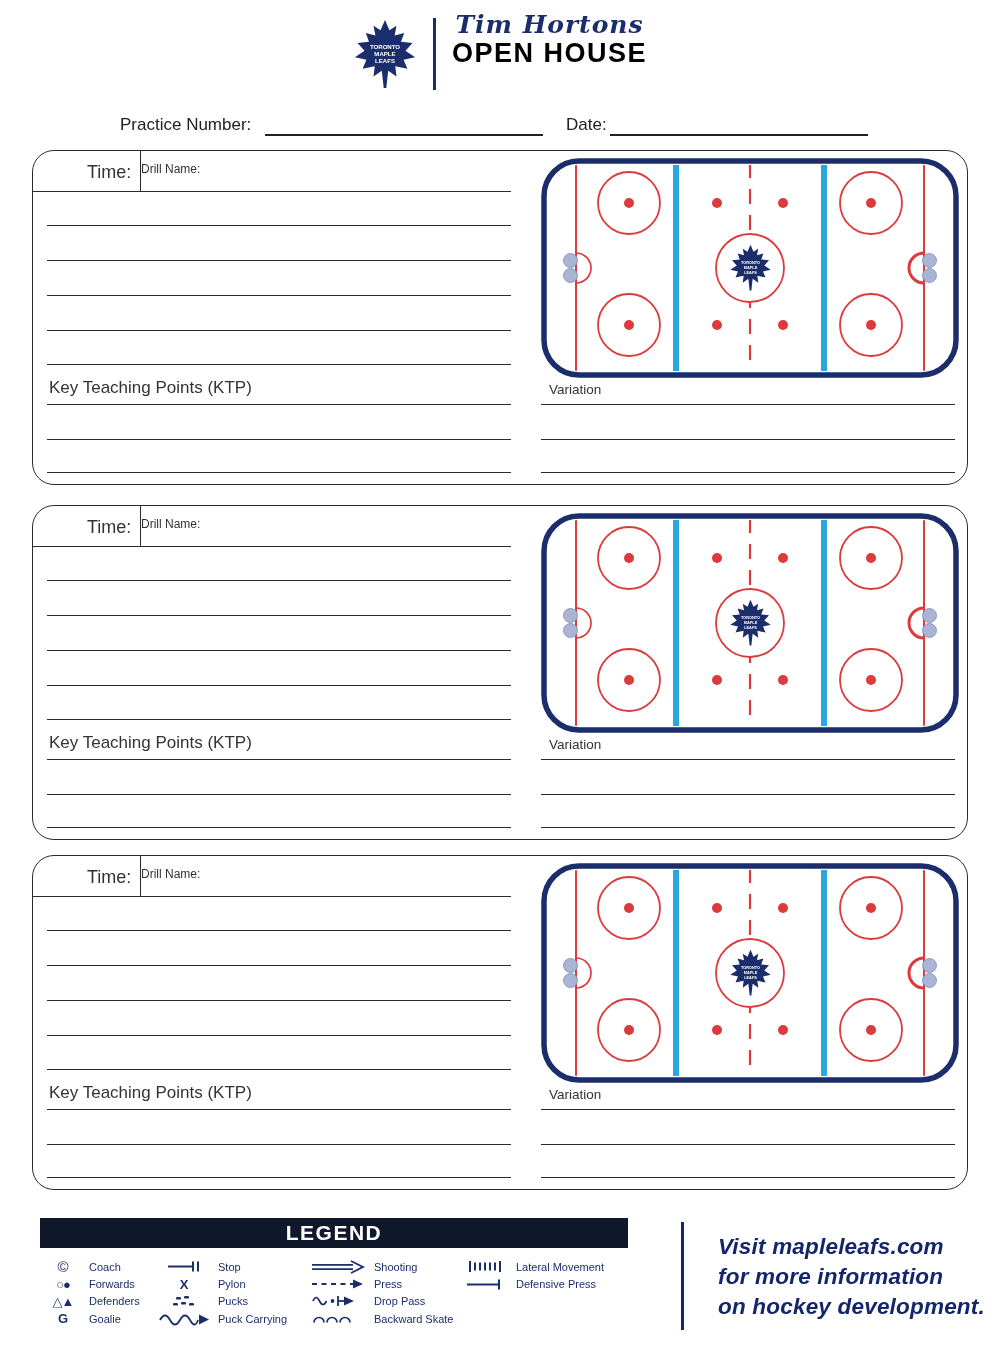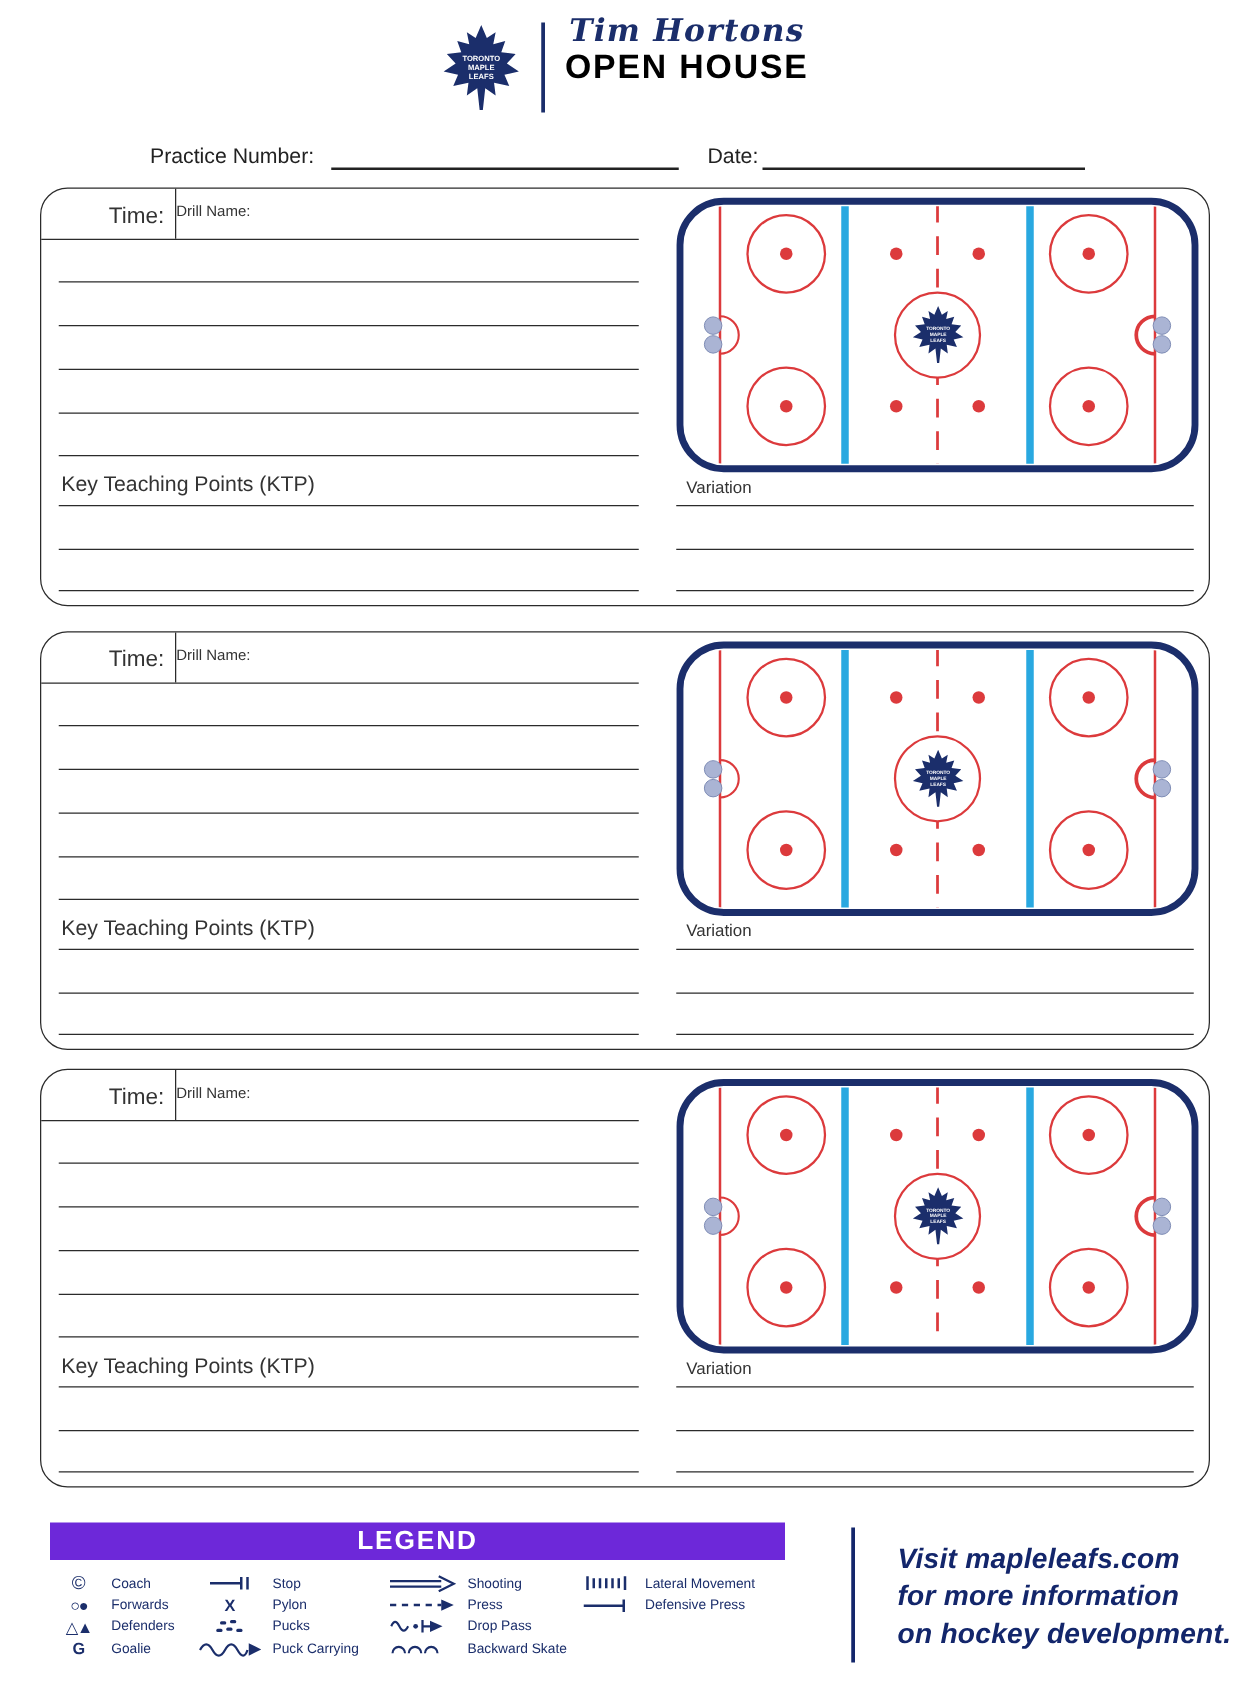--- a/index.html
+++ b/index.html
@@ -44,21 +44,21 @@
   .b1{top:253px;} .b2{top:288px;} .b3{top:321px;}
 
   .ktp-label { position:absolute; left:16px; top:227px; font-size:17px; color:#333; }
   .variation-label { position:absolute; left:516px; top:231px; font-size:13.5px; color:#333; }
 
   .rink-slot { position:absolute; left:506px; top:6px; width:422px; height:222px; }
   .rink-slot svg { width:100%; height:100%; display:block; }
 
   
   .legend-bar { position:absolute; left:40px; top:1218px; width:588px; height:30px;
-    background:#6d28d9; color:#fff; text-align:center; font-size:21px; font-weight:bold;
+    background:#0f172a; color:#fff; text-align:center; font-size:21px; font-weight:bold;
     letter-spacing:1.5px; line-height:30px; }
   .legend-col { position:absolute; top:1258px; }
   .lcol1{left:45px;} .lcol2{left:158px;} .lcol3{left:310px;} .lcol4{left:462px;}
   .legend-row { display:flex; align-items:center; height:17.4px; }
   .legend-icon-cell { display:flex; justify-content:center; align-items:center; color:#1b2e6b; }
   .lcol1 .legend-icon-cell{width:36px;} .lcol2 .legend-icon-cell{width:52px;}
   .lcol3 .legend-icon-cell{width:56px;} .lcol4 .legend-icon-cell{width:46px;}
   .legend-label { margin-left:8px; font-size:11px; color:#1b2e6b; white-space:nowrap; }
   .glyph { font-size:13px; color:#1b2e6b; letter-spacing:-1px; }
   .glyph-big { font-size:15px; letter-spacing:0; }

